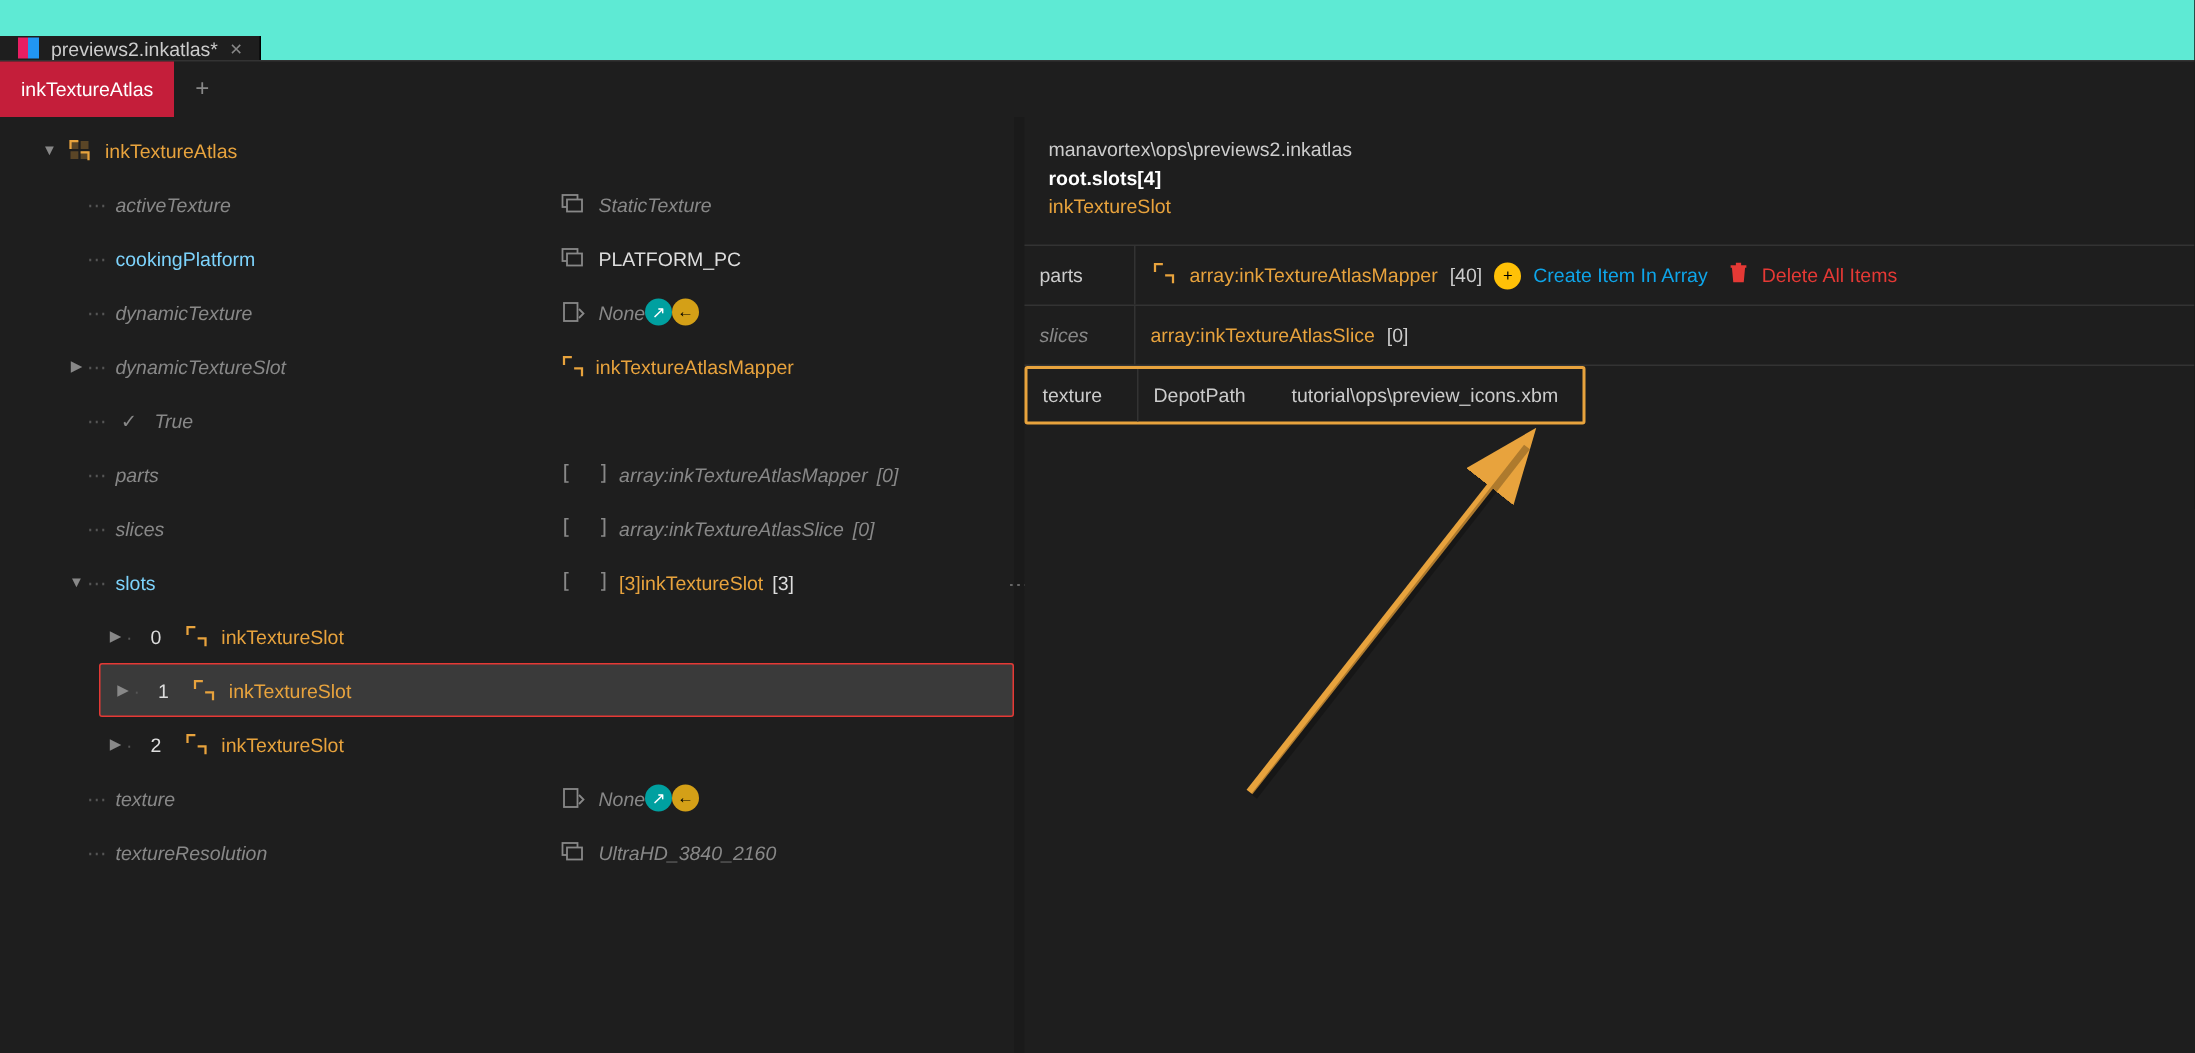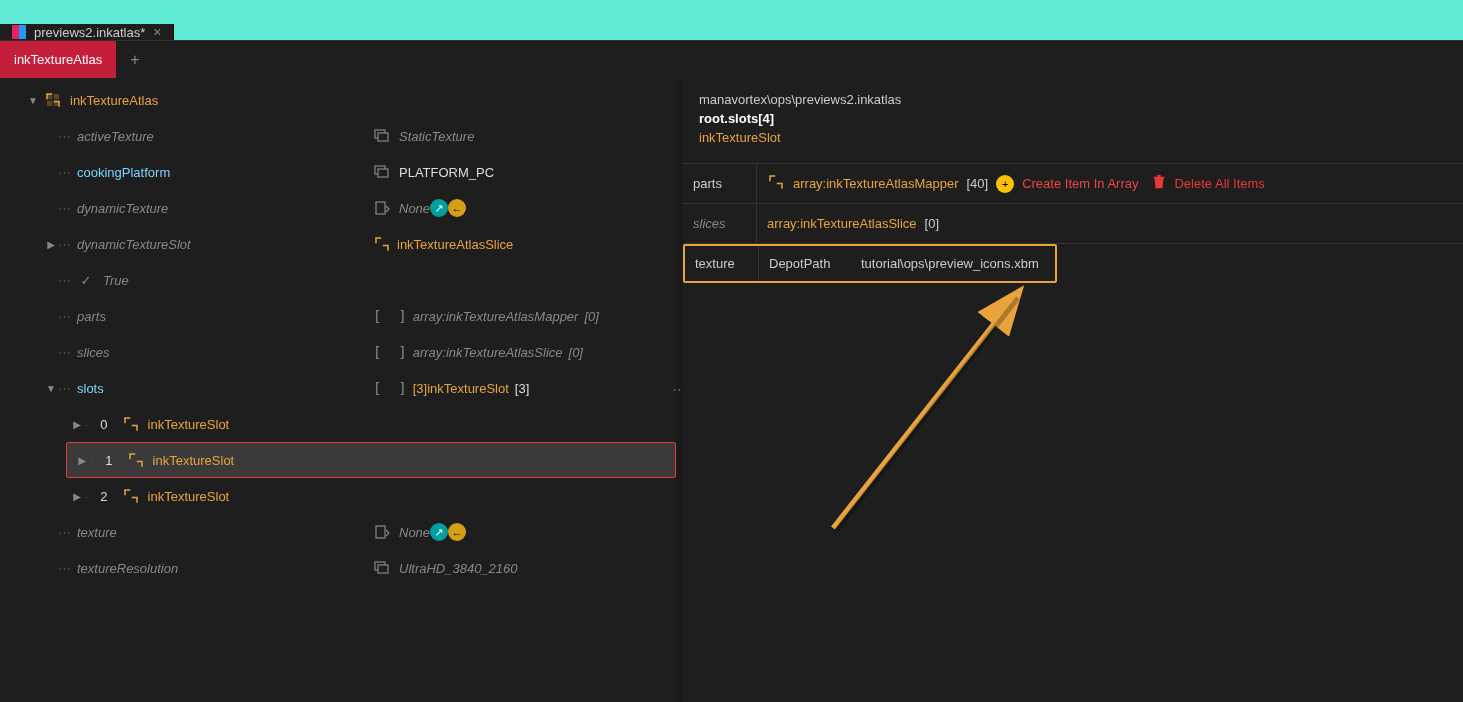--- a/index.html
+++ b/index.html
@@ -189,21 +189,21 @@
   gap: 8px;
 }
 .highlight-box {
   display: flex;
   border: 2px solid #e8a33d;
   border-radius: 2px;
 }
 .highlight-box .prop-name {
   border-right: 1px solid #333;
 }
-.create-link { color: #ef4444; }
+.create-link { color: #0ea5e9; }
 .delete-link { color: #e53935; }
 .trash-icon { color: #e53935; }
 .arrow-overlay {
   position: absolute;
   pointer-events: none;
 }
 svg.class-icon { width: 18px; height: 18px; }
 .count-badge { color: #ccc; }
 </style>
 </head>
@@ -282,21 +282,21 @@
     <div class="tree-row">
       <span class="indent" style="width:36px"></span>
       <span class="expander">▶</span>
       <span class="dotted-line">⋯</span>
       <span class="tree-label muted" style="flex:0 0 296px">dynamicTextureSlot</span>
       <span class="val-icon">
         <svg class="class-icon" viewBox="0 0 24 24" width="16" height="16">
             <path fill="#e8a33d" d="M3 3h8v2H3zM3 3h2v8H3zM13 13h8v2h-8zM19 13h2v8h-2z"></path>
           </svg>
       </span>
-      <span class="tree-value highlight" style="margin-left:6px">inkTextureAtlasSlice</span>
+      <span class="tree-value highlight" style="margin-left:6px">inkTextureAtlasMapper</span>
     </div>
 
     <div class="tree-row">
       <span class="indent indent-2"></span>
       <span class="dotted-line">⋯</span>
       <span class="val-icon">✓</span>
       <span class="tree-value muted" style="margin-left:8px">True</span>
     </div>
 
     <div class="tree-row">

